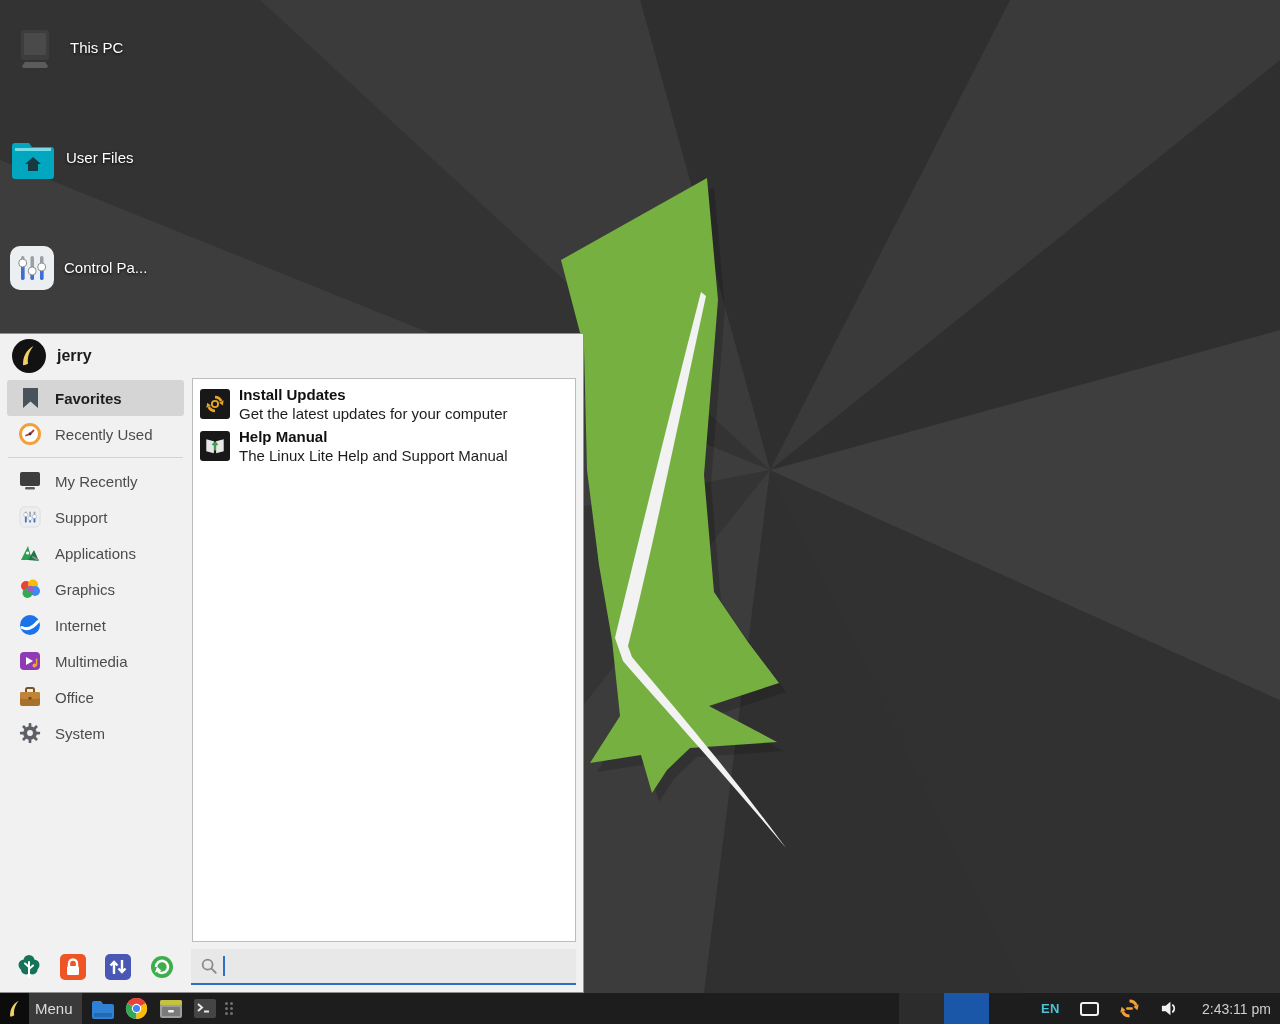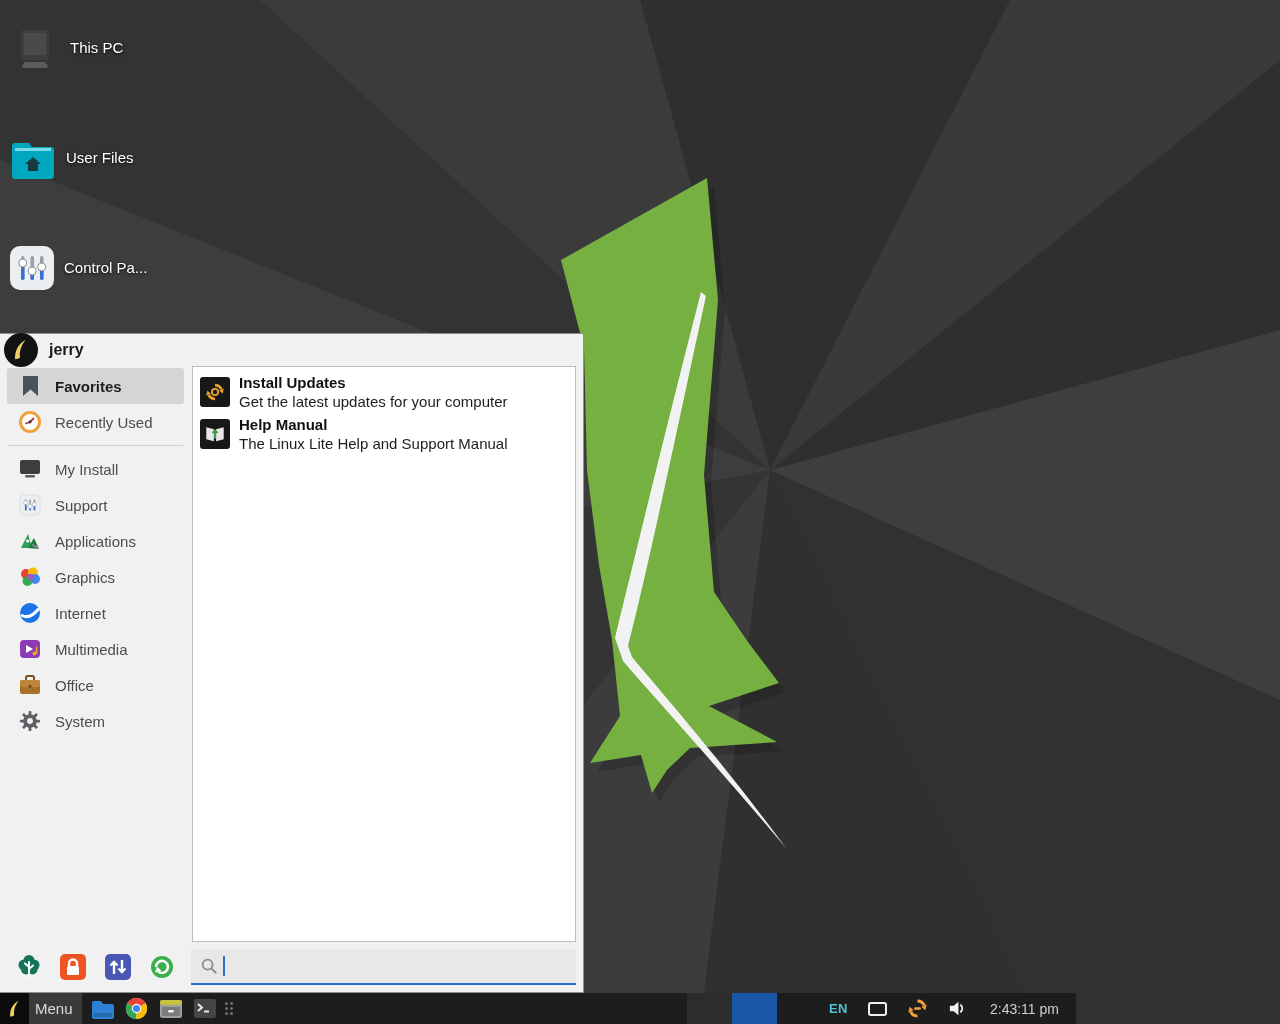--- a/index.html
+++ b/index.html
@@ -8,21 +8,21 @@
   .desktop { position:relative; width:1280px; height:1024px; background:#3a3a3a; overflow:hidden; }
   .wallpaper { position:absolute; left:0; top:0; }
 
   
   .desk-icon { position:absolute; width:124px; left:8px; display:flex; flex-direction:row; align-items:center; gap:8px; cursor:default; }
   .desk-icon .glyph { height:50px; display:flex; align-items:flex-end; justify-content:center; }
   .desk-icon .lbl { color:#fff; font-size:15px; text-shadow:0 1px 3px rgba(0,0,0,.9); white-space:nowrap; }
 
   
   .menu { position:absolute; left:0; top:333px; width:584px; height:660px; background:#f1f1f1; border:1px solid #8f8f8f; border-left:none; display:flex; flex-direction:column; }
-  .menu-header { height:32px; display:flex; align-items:center; gap:11px; padding-left:4px; flex:0 0 auto; }
+  .menu-header { height:44px; display:flex; align-items:center; gap:11px; padding-left:12px; flex:0 0 auto; }
   .avatar { width:34px; height:34px; border-radius:50%; background:#121212; display:flex; align-items:center; justify-content:center; }
   .username { font-size:16px; font-weight:bold; color:#1a1a1a; }
   .menu-body { flex:1 1 auto; display:flex; min-height:0; }
   .sidebar { width:191px; flex:0 0 auto; padding-top:2px; }
   .side-item { height:36px; margin:0 7px; display:flex; align-items:center; gap:13px; padding-left:11px; border-radius:3px; font-size:15px; color:#4c4c4c; cursor:default; }
   .side-item.selected { background:#d5d5d5; color:#1d1d1d; font-weight:bold; }
   .side-sep { height:1px; background:#d2d2d2; margin:5px 8px; }
   .side-item .sicon { width:24px; height:24px; display:flex; align-items:center; justify-content:center; flex:0 0 auto; }
   .item-panel { flex:1 1 auto; background:#ffffff; border:1px solid #bcbcbc; margin:0 7px 0 1px; padding:4px 4px; overflow:hidden; }
   .app-row { display:flex; align-items:center; gap:9px; padding:2px 3px; }
@@ -30,32 +30,32 @@
   .app-title { font-size:15px; font-weight:bold; color:#101010; line-height:19px; }
   .app-sub { font-size:15px; color:#1d1d1d; line-height:19px; }
   .menu-footer { height:50px; flex:0 0 auto; display:flex; align-items:center; }
   .foot-actions { width:191px; flex:0 0 auto; display:flex; align-items:center; justify-content:space-between; padding:0 15px; }
   .foot-btn { width:27px; height:27px; display:flex; align-items:center; justify-content:center; cursor:pointer; }
   .searchbox { flex:1 1 auto; margin-right:7px; height:36px; background:#e8e8e8; border-bottom:2px solid #2a6fc9; display:flex; align-items:center; padding:0 9px; gap:9px; }
   .searchbox input { border:none; outline:none; background:transparent; font-size:15px; flex:1 1 auto; color:#222; caret-color:#2a6fc9; }
   .caret { width:2px; height:20px; background:#2a6fc9; margin-left:-4px; }
 
   
-  .taskbar { position:absolute; left:0; bottom:0; width:1076px; height:31px; background:#1d1d1d; display:flex; align-items:center; }
+  .taskbar { position:absolute; left:0; bottom:0; width:1280px; height:31px; background:#1d1d1d; display:flex; align-items:center; }
   .menu-btn { height:31px; display:flex; align-items:center; cursor:pointer; flex:0 0 auto; }
   .menu-btn .tile { width:29px; height:31px; background:#0c0c0c; display:flex; align-items:center; justify-content:center; }
   .menu-btn .mlabel { height:31px; background:#3a3a3a; color:#dcdcdc; font-size:15px; display:flex; align-items:center; padding:0 9px 0 6px; }
   .tb-ic { width:26px; height:26px; margin-left:8px; display:flex; align-items:center; justify-content:center; cursor:pointer; flex:0 0 auto; }
   .dots-handle { width:10px; height:26px; margin-left:6px; display:grid; grid-template-columns:3px 3px; grid-auto-rows:3px; gap:2px; align-content:center; justify-content:center; cursor:pointer; }
   .dots-handle i { background:#6f6f6f; border-radius:50%; }
   .tb-spacer { flex:1 1 auto; }
   .pager { display:flex; height:31px; flex:0 0 auto; cursor:pointer; }
   .pager .ws { width:45px; height:31px; background:#2c2c2c; }
   .pager .ws.active { background:#1b57a8; }
-  .tray { display:flex; align-items:center; gap:20px; margin-left:52px; padding-right:17px; flex:0 0 auto; }
+  .tray { display:flex; align-items:center; gap:20px; margin-left:52px; padding-right:9px; flex:0 0 auto; }
   .lang { color:#4cc2d4; font-size:13px; font-weight:bold; letter-spacing:.5px; }
   .disp { width:19px; height:14px; border:2px solid #f0f0f0; border-radius:3px; }
   .clock { color:#cfcfcf; font-size:14px; margin-left:3px; white-space:nowrap; }
 
   svg { display:block; }
 </style>
 </head>
 <body>
 
 <div class="desktop">
@@ -159,21 +159,21 @@
 
         <div class="side-sep"></div>
 
         <div class="side-item">
           <span class="sicon">
             <svg width="22" height="20" viewBox="0 0 22 20">
               <rect x="1" y="1" width="20" height="14" rx="2" fill="#3d3d3d"></rect>
               <rect x="6" y="16" width="10" height="2.5" rx="1.2" fill="#5c5c5c"></rect>
             </svg>
           </span>
-          <span>My Install</span>
+          <span>My Recently</span>
         </div>
 
         <div class="side-item">
           <span class="sicon">
             <svg width="22" height="22" viewBox="0 0 48 48">
               <rect x="2" y="2" width="44" height="44" rx="10" fill="#eceff1" stroke="#c7cace"></rect>
               <rect x="13" y="12" width="3.5" height="24" rx="1.7" fill="#9aa0a6"></rect>
               <rect x="22.5" y="12" width="3.5" height="24" rx="1.7" fill="#9aa0a6"></rect>
               <rect x="32" y="12" width="3.5" height="24" rx="1.7" fill="#9aa0a6"></rect>
               <rect x="13" y="20" width="3.5" height="16" rx="1.7" fill="#3a6fd8"></rect>

